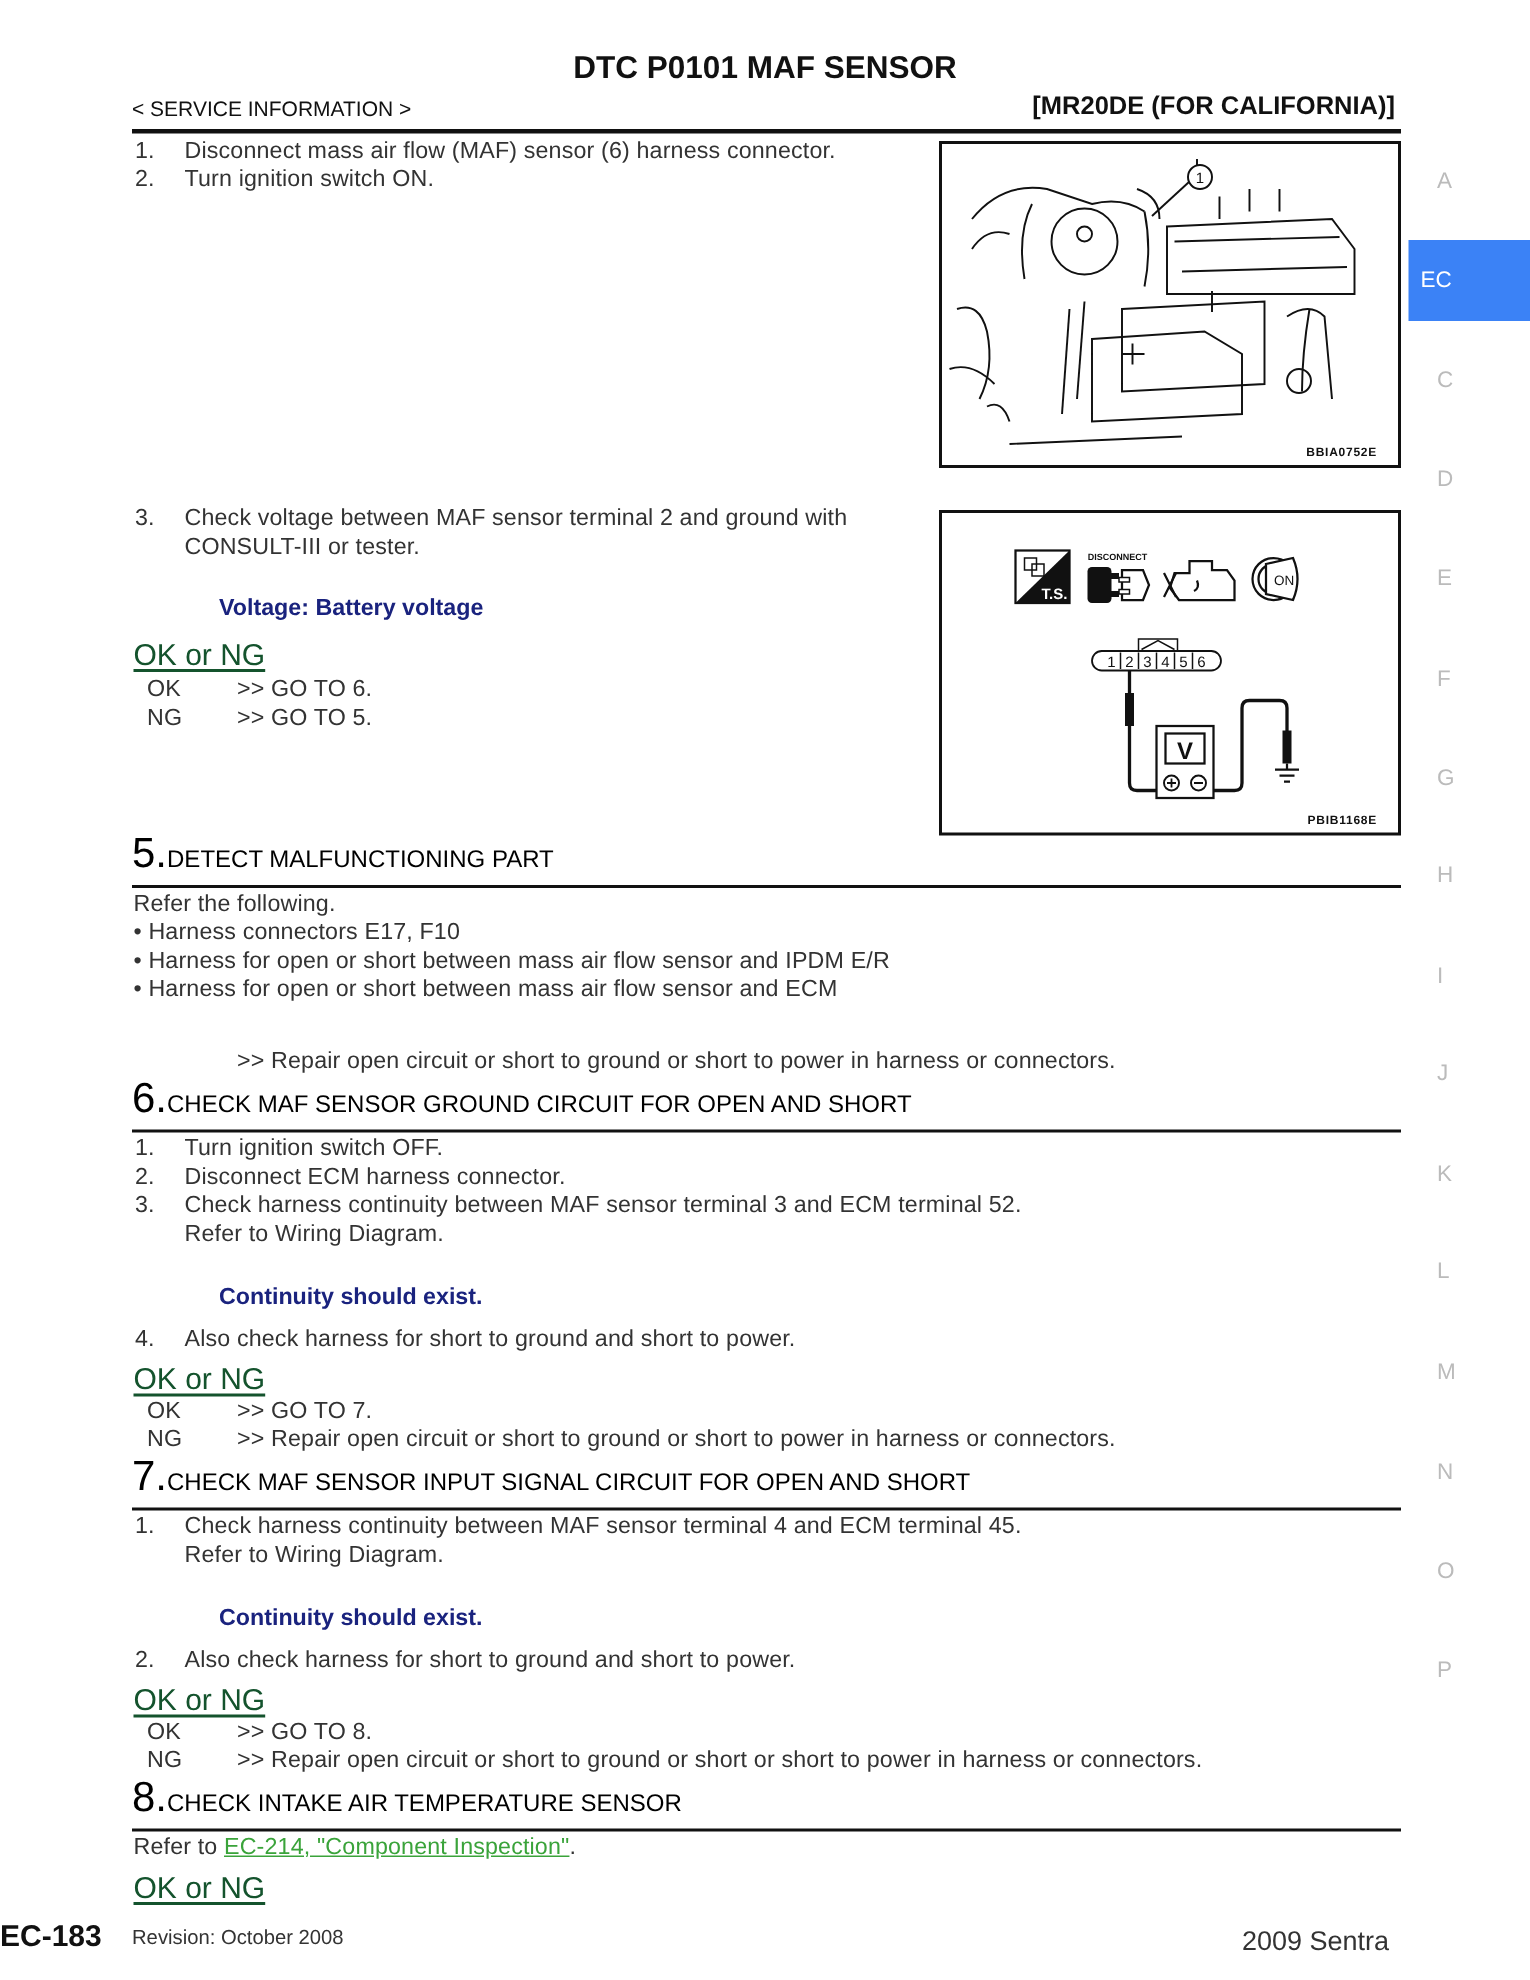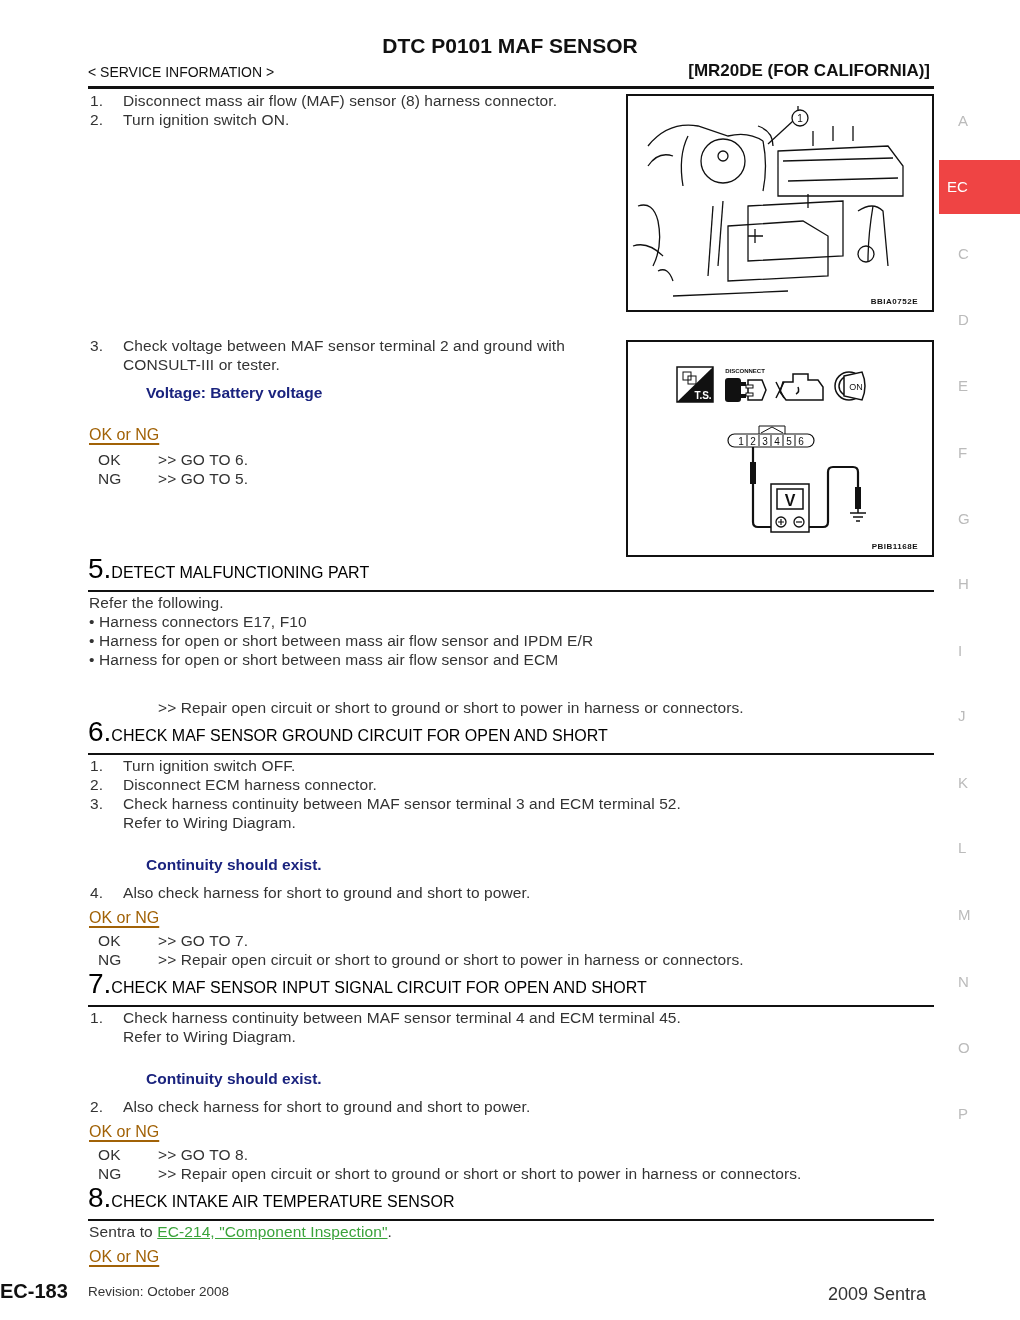--- a/index.html
+++ b/index.html
@@ -6,49 +6,49 @@
   body { width:1020px; height:1320px; position:relative; overflow:hidden;
          font-family:"Liberation Sans", sans-serif; color:#222; }
   .abs { position:absolute; }
   .title { left:0; width:1020px; top:34px; text-align:center; font-weight:bold; font-size:21px; color:#111; }
   .svc { left:88px; top:64px; font-size:14px; color:#111; }
   .eng { right:90px; top:61px; font-size:17px; font-weight:bold; color:#111; }
   .hdr-rule { left:88px; top:86px; width:846px; height:3px; background:#111; }
   .line { position:absolute; font-size:15.5px; white-space:nowrap; color:#333; letter-spacing:0.1px; }
   .num { display:inline-block; width:33px; }
   .note { position:absolute; font-size:15.5px; font-weight:bold; color:#1a237e; white-space:nowrap; }
-  .okng { position:absolute; font-size:16px; color:#a16207; text-decoration:underline; text-decoration-thickness:2px; text-underline-offset:3px; }
+  .okng { position:absolute; font-size:20px; color:#14532d; text-decoration:underline; text-decoration-thickness:2px; text-underline-offset:3px; }
   .res-k { display:inline-block; width:60px; padding-left:10px; }
   .step-h { position:absolute; left:88px; white-space:nowrap; color:#000000; }
   .step-h .big { font-size:28px; }
   .step-h .lbl { font-size:16px; }
   .rule { position:absolute; left:88px; width:846px; height:2px; background:#111; }
   .fig { position:absolute; border:2px solid #111; box-sizing:border-box; background:#fff; }
   .figcode { position:absolute; right:14px; bottom:4px; font-size:8px; font-weight:bold; color:#111; letter-spacing:0.5px; }
   .tab { position:absolute; left:958px; font-size:15px; color:#bbb; }
-  .tab-active { position:absolute; left:939px; top:160px; width:81px; height:54px; background:#ef4444; }
+  .tab-active { position:absolute; left:939px; top:160px; width:81px; height:54px; background:#3b82f6; }
   .tab-active span { position:absolute; left:8px; top:18px; color:#fff; font-size:15px; }
   .link { color:#3aa33a; text-decoration:underline; }
   .footer-l { left:88px; top:1284px; font-size:13.5px; color:#333; }
   .footer-c { left:0; width:849px; text-align:left; top:1280px; font-size:20px; font-weight:bold; color:#111; }
   .footer-r { right:94px; top:1284px; font-size:18px; color:#333; }
 </style>
 </head>
 <body>
 
 <div class="abs title">DTC P0101 MAF SENSOR</div>
 <div class="abs svc">&lt; SERVICE INFORMATION &gt;</div>
 <div class="abs eng">[MR20DE (FOR CALIFORNIA)]</div>
 <div class="abs hdr-rule"></div>
 
-<div class="line" style="left:90px;top:92px;"><span class="num">1.</span><span>Disconnect mass air flow (MAF) sensor (8) harness connector.</span></div>
+<div class="line" style="left:90px;top:92px;"><span class="num">1.</span><span>Disconnect mass air flow (MAF) sensor (6) harness connector.</span></div>
 <div class="line" style="left:90px;top:111px;"><span class="num">2.</span><span>Turn ignition switch ON.</span></div>
 <div class="line" style="left:90px;top:337px;"><span class="num">3.</span><span>Check voltage between MAF sensor terminal 2 and ground with</span></div>
 <div class="line" style="left:123px;top:356px;">CONSULT-III or tester.</div>
-<div class="note" style="left:146px;top:384px;text-align:right;">Voltage: Battery voltage</div>
+<div class="note" style="left:146px;top:397px;text-align:right;">Voltage: Battery voltage</div>
 <div class="okng" style="left:89px;top:426px;">OK or NG</div>
 <div class="line" style="left:88px;top:451px;"><span class="res-k">OK</span><span>&gt;&gt; GO TO 6.</span></div>
 <div class="line" style="left:88px;top:470px;"><span class="res-k">NG</span><span>&gt;&gt; GO TO 5.</span></div>
 
 <div class="fig" style="left:626px;top:94px;width:308px;height:218px;">
   <svg width="304" height="214" viewBox="0 0 304 214" style="position:absolute;left:0;top:0;">
     <g fill="none" stroke="#111" stroke-width="1.3">
       <path d="M20 50 Q40 25 70 30 L100 40 Q120 35 135 45"></path>
       <path d="M20 70 Q30 55 45 60"></path>
       <circle cx="95" cy="65" r="22"></circle>
@@ -188,21 +188,21 @@
 <div class="line" style="left:90px;top:1009px;"><span class="num">1.</span><span>Check harness continuity between MAF sensor terminal 4 and ECM terminal 45.</span></div>
 <div class="line" style="left:123px;top:1028px;">Refer to Wiring Diagram.</div>
 <div class="note" style="left:146px;top:1070px;">Continuity should exist.</div>
 <div class="line" style="left:90px;top:1098px;"><span class="num">2.</span><span>Also check harness for short to ground and short to power.</span></div>
 <div class="okng" style="left:89px;top:1123px;">OK or NG</div>
 <div class="line" style="left:88px;top:1146px;"><span class="res-k">OK</span><span>&gt;&gt; GO TO 8.</span></div>
 <div class="line" style="left:88px;top:1165px;"><span class="res-k">NG</span><span>&gt;&gt; Repair open circuit or short to ground or short or short to power in harness or connectors.</span></div>
 
 <div class="step-h" style="top:1182px;"><span class="big">8.</span><span class="lbl">CHECK INTAKE AIR TEMPERATURE SENSOR</span></div>
 <div class="rule" style="top:1219px;"></div>
-<div class="line" style="left:89px;top:1223px;"><span>Sentra to </span><a class="link">EC-214, "Component Inspection"</a><span>.</span></div>
+<div class="line" style="left:89px;top:1223px;"><span>Refer to </span><a class="link">EC-214, "Component Inspection"</a><span>.</span></div>
 <div class="okng" style="left:89px;top:1248px;">OK or NG</div>
 
 <div class="tab-active">
     <span>EC</span>
   </div>
 <div id="tabs">
     <div class="tab" style="top: 112px;">A</div>
     <div class="tab" style="top: 245px;">C</div>
     <div class="tab" style="top: 311px;">D</div>
     <div class="tab" style="top: 377px;">E</div>

